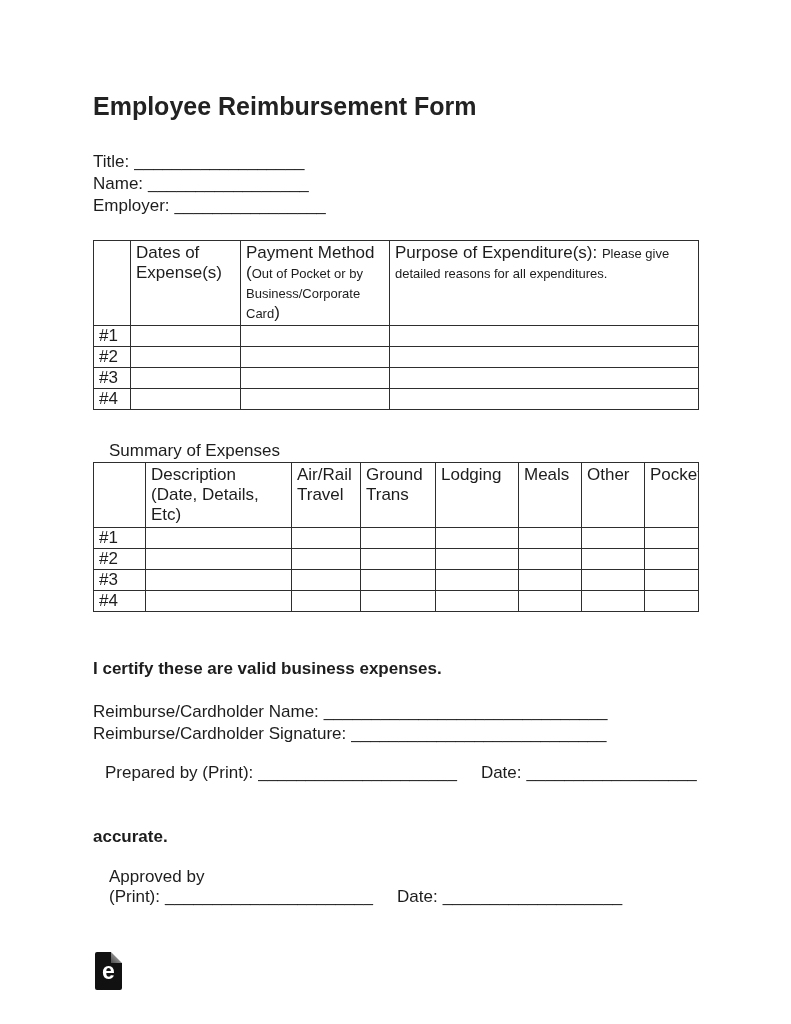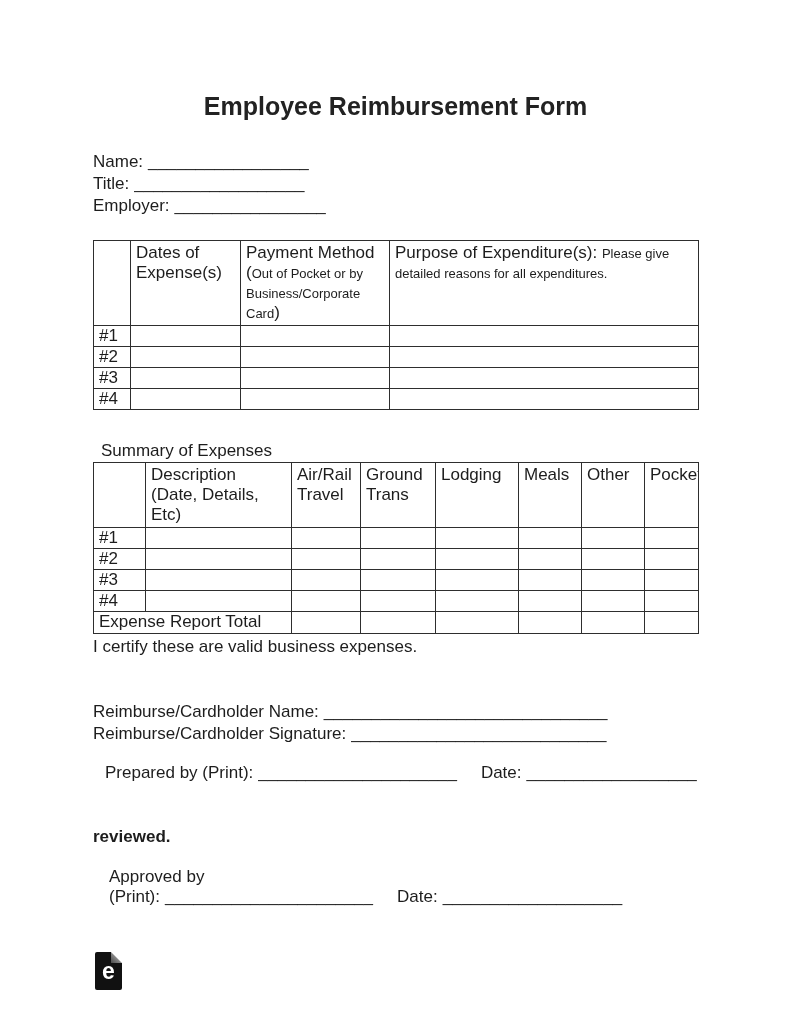--- a/index.html
+++ b/index.html
@@ -9,47 +9,47 @@
     font-family: "Liberation Sans", sans-serif;
     font-size: 17px;
     color: #1d1d1d;
     position: relative;
     overflow: hidden;
   }
   .content { position: absolute; left: 93px; top: 0; width: 605px; height: 1024px; }
 
   .title {
     position: absolute; top: 92px; left: 0; width: 605px;
-    text-align: center; font-size: 25px; font-weight: bold; color: #222;
+    font-size: 25px; font-weight: bold; color: #222;
   }
 
   .info-block { position: absolute; top: 151px; left: 0; line-height: 22px; }
   .blank { letter-spacing: 0; margin-left: 5px; white-space: nowrap; }
 
   table { border-collapse: collapse; table-layout: fixed; width: 605px; border-radius: 15px; }
   td {
     border: 1px solid #2e2e2e;
     padding: 0 5px;
     vertical-align: top;
     overflow: hidden;
   }
   .tbl1 { position: absolute; top: 240px; left: 0; }
   .tbl1 .hdr td { height: 85px; padding-top: 2px; }
   .tbl1 .row td { height: 21px; line-height: 19px; padding-top: 0; }
 
-  .summary-heading { position: absolute; top: 441px; left: 8px; }
+  .summary-heading { position: absolute; top: 441px; left: 16px; }
   .tbl2 { position: absolute; top: 462px; left: 0; }
   .tbl2 .hdr td { height: 65px; padding-top: 2px; }
   .tbl2 .row td { height: 21px; line-height: 19px; }
   .tbl2 .total-row td { height: 22px; line-height: 20px; }
 
   .small { font-size: 13px; }
   .hdr-main { font-size: 17px; }
 
-  .certify-statement { position: absolute; top: 637px; left: 0; font-weight: normal; }
+  .certify-statement { position: absolute; top: 659px; left: 0; font-weight: bold; }
   .sig-block { position: absolute; top: 701px; left: 0; line-height: 22px; }
   .prepared-line { position: absolute; top: 763px; left: 12px; }
   .review-statement { position: absolute; top: 804px; left: 0; line-height: 22px; font-weight: bold; width: 605px; }
   .approved-line { position: absolute; top: 867px; left: 16px; }
   .date-label { margin-left: 24px; }
 
   .logo {
     position: absolute; left: 2px; top: 952px;
     width: 27px; height: 38px;
     background: #111111; border-radius: 2px;
@@ -64,22 +64,22 @@
   }
 </style>
 </head>
 <body>
 
 <div class="content">
 
   <div class="title">Employee Reimbursement Form</div>
 
   <div class="info-block">
+    <div><span>Title:</span><span class="blank">__________________</span></div>
     <div><span>Name:</span><span class="blank">_________________</span></div>
-    <div><span>Title:</span><span class="blank">__________________</span></div>
     <div><span>Employer:</span><span class="blank">________________</span></div>
   </div>
 
   <table class="tbl1">
     <colgroup>
       <col style="width:37px">
         <col style="width:110px">
         <col style="width:149px">
         <col style="width:309px">
     </colgroup>
@@ -175,46 +175,37 @@
     <tr class="row">
       <td>#4</td>
       <td></td>
           <td></td>
           <td></td>
           <td></td>
           <td></td>
           <td></td>
           <td></td>
     </tr>
-    <tr class="total-row">
-      <td colspan="2">Expense Report Total</td>
-      <td></td>
-          <td></td>
-          <td></td>
-          <td></td>
-          <td></td>
-          <td></td>
-    </tr>
   </tbody>
     </table>
 
   <div class="certify-statement">I certify these are valid business expenses.</div>
 
   <div class="sig-block">
     <div><span>Reimburse/Cardholder Name:</span><span class="blank">______________________________</span></div>
     <div><span>Reimburse/Cardholder Signature:</span><span class="blank">___________________________</span></div>
   </div>
 
   <div class="prepared-line">
     <span>Prepared by (Print):</span><span class="blank">_____________________</span><span class="date-label">Date:</span><span class="blank">__________________</span>
   </div>
 
   <div class="review-statement">
     <br>
-    <span>reviewed.</span>
+    <span>accurate.</span>
   </div>
 
   <div class="approved-line">
     <span>Approved by (Print):</span><span class="blank">______________________</span><span class="date-label">Date:</span><span class="blank">___________________</span>
   </div>
 
   <div class="logo">
     <span class="logo-letter">e</span>
     <span class="logo-fold"></span>
   </div>

